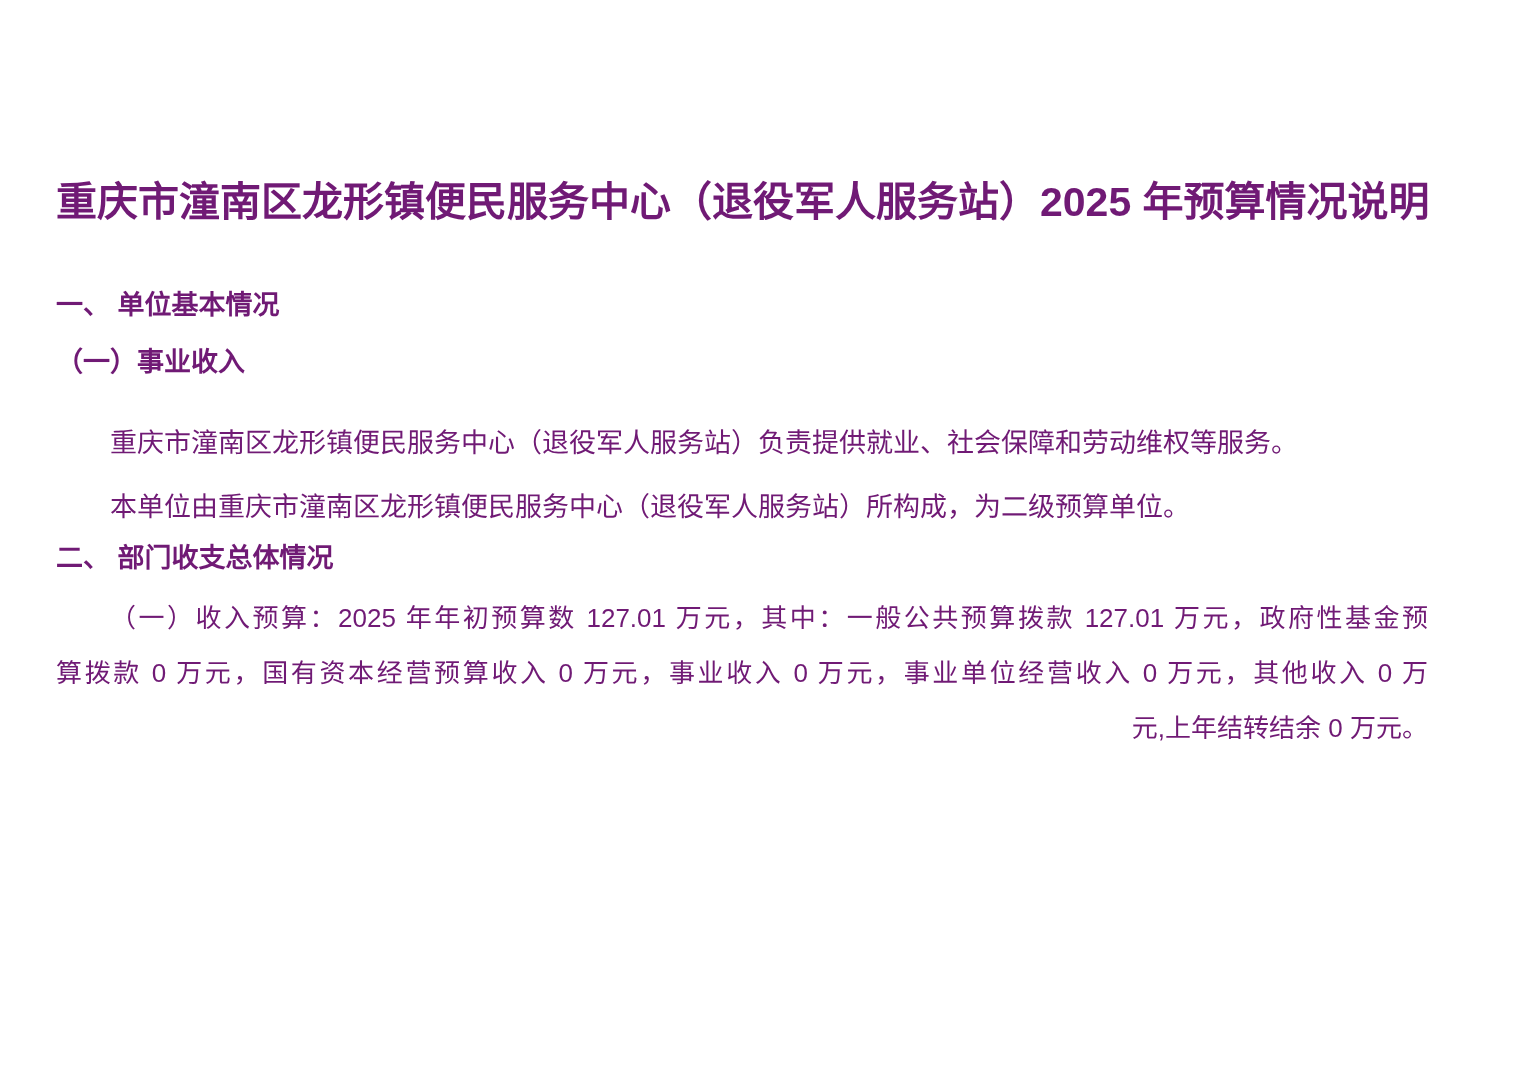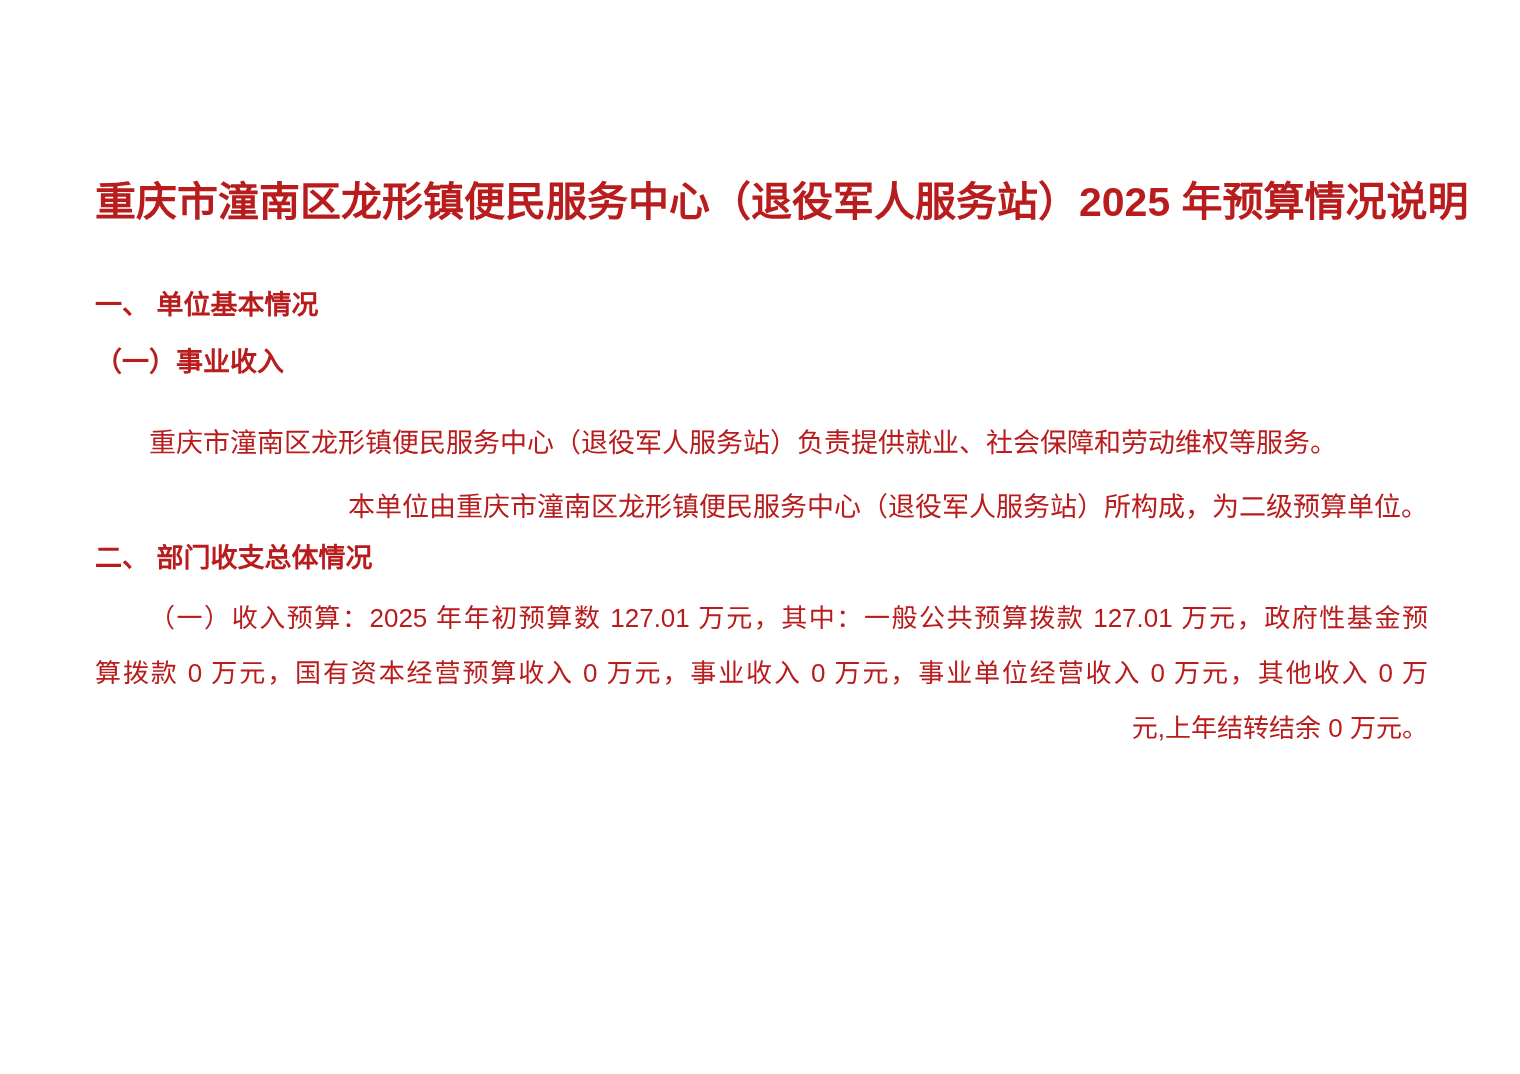--- a/index.html
+++ b/index.html
@@ -6,22 +6,22 @@
     margin: 0;
     padding: 0;
     background: #ffffff;
   }
   .page {
     position: relative;
     width: 1520px;
     height: 1074px;
     box-sizing: border-box;
     background: #ffffff;
-    color: #b91c1c;
-    padding: 178px 92px 0 95px;
+    color: #701a75;
+    padding: 178px 92px 0 56px;
     overflow: hidden;
     font-family: "Liberation Sans", "DejaVu Sans", sans-serif;
   }
   .doc-title {
     margin: 0;
     font-size: 41px;
     line-height: 48px;
     font-weight: 700;
     white-space: nowrap;
     letter-spacing: 0;
@@ -50,21 +50,20 @@
     font-size: 27px;
     line-height: 30px;
     font-weight: 700;
   }
   .para-comp {
     margin: 32px 0 0 0;
     font-size: 27px;
     line-height: 32px;
     font-weight: 400;
     text-indent: 54px;
-    text-align: right;
   }
   .h-major-2 {
     margin: 20px 0 0 0;
     font-size: 27px;
     line-height: 30px;
     font-weight: 700;
   }
   .budget-para {
     margin: 18px 0 0 0;
     font-size: 26px;

